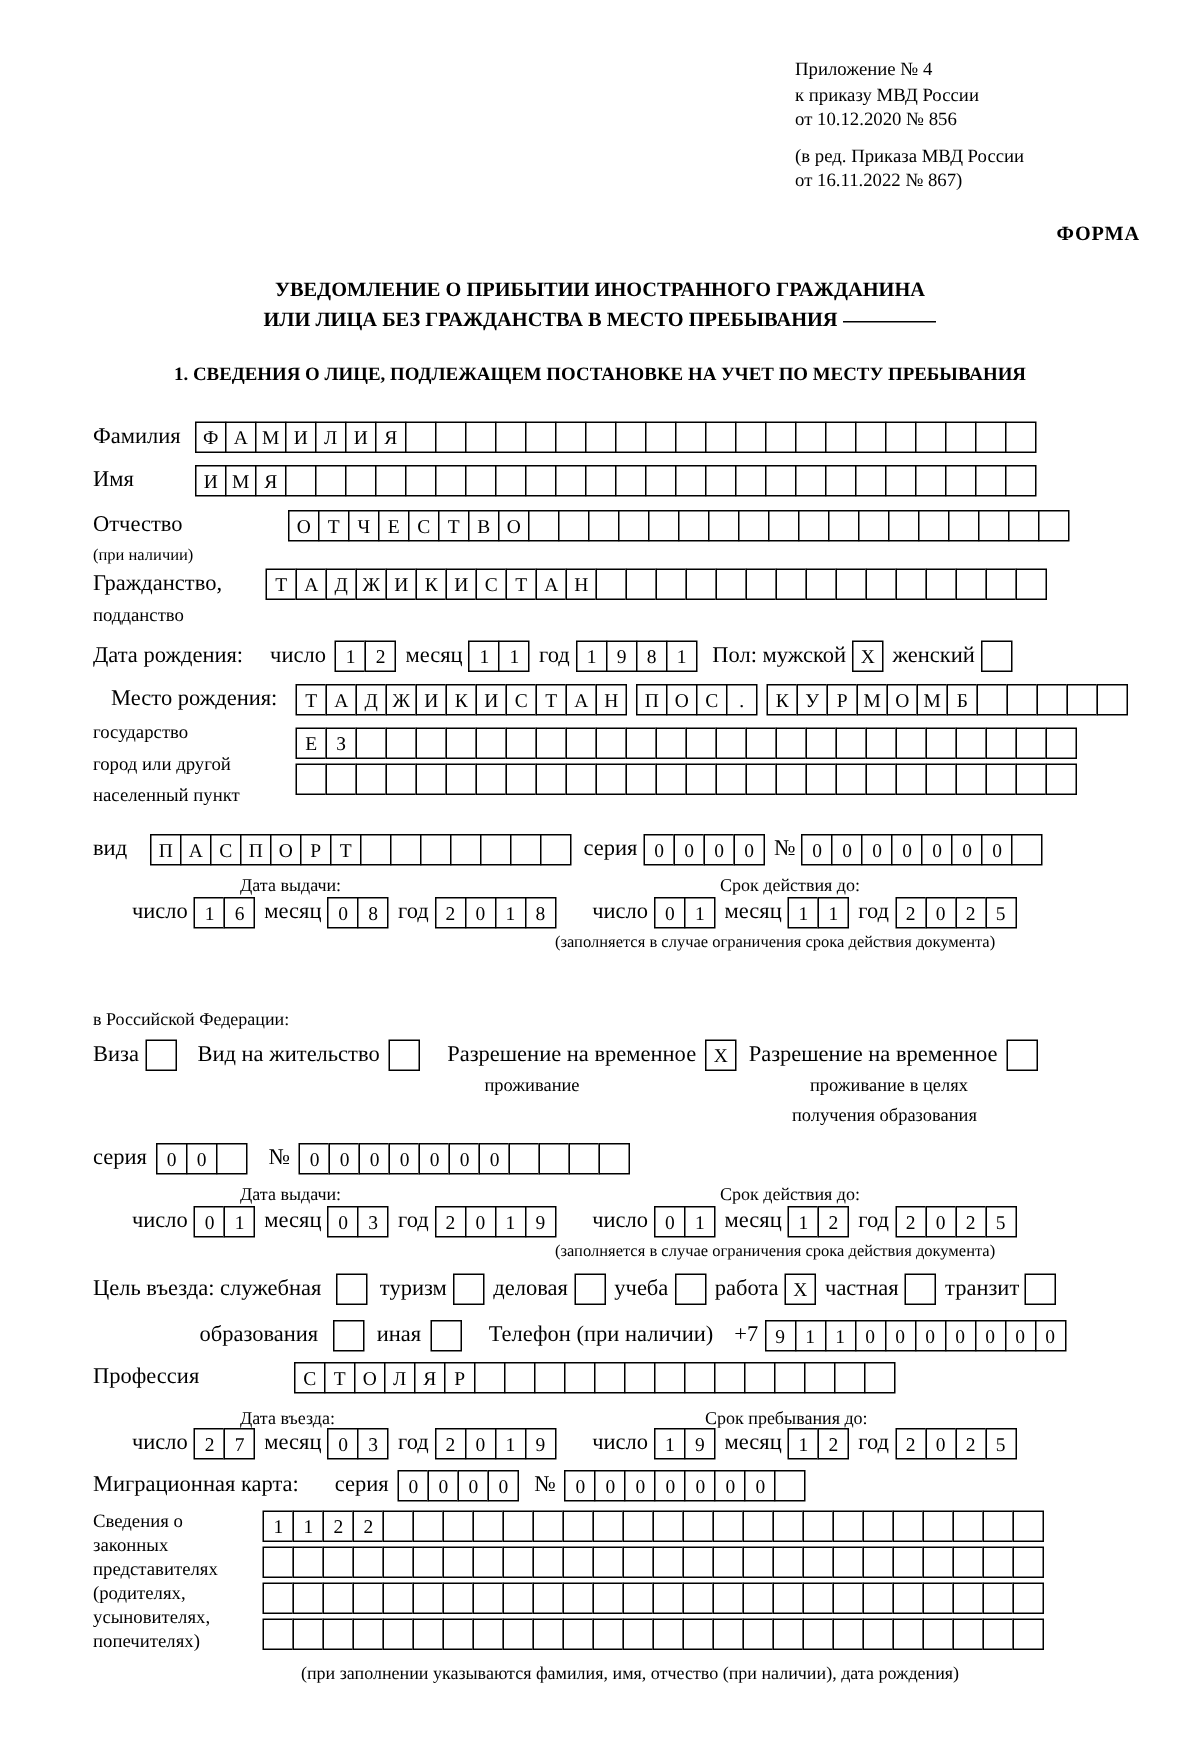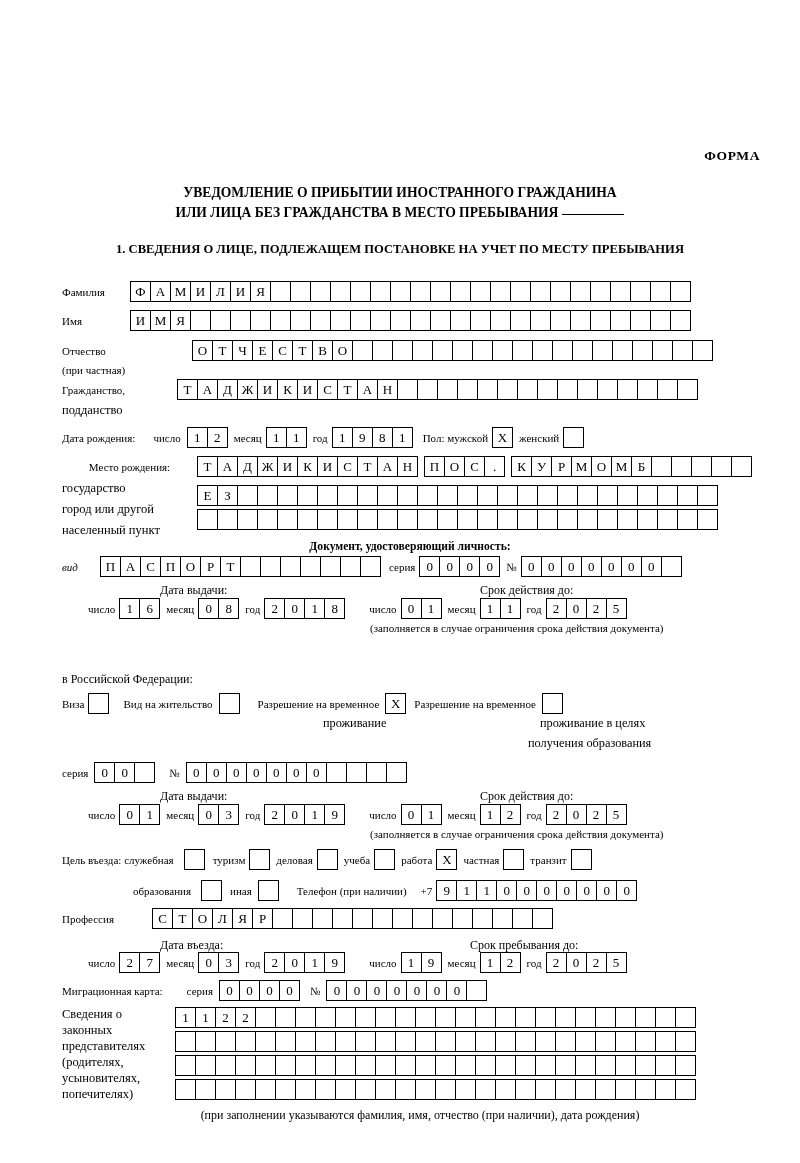--- a/index.html
+++ b/index.html
@@ -31,21 +31,21 @@
   }
   .title .u-line{display:inline-block;width:62px;border-bottom:1px solid #000;vertical-align:2px;margin-left:4px;}
 
   .section1{
     position:absolute;top:242px;left:0;width:800px;
     text-align:center;font-weight:bold;font-size:12.6px;
   }
 
   
   .row{position:absolute;display:flex;align-items:center;}
-  .lbl{font-size:11px;white-space:nowrap;}
+  .lbl{font-size:15px;white-space:nowrap;}
 
   
   .boxes{display:flex;}
   .cell{
     width:21px;height:21px;
     border:1px solid #000;
     margin-left:-1px;
     display:flex;align-items:center;justify-content:center;
     font-size:13px;font-family:"Liberation Serif",serif;
     box-sizing:border-box;
@@ -70,20 +70,28 @@
   .note{position:absolute;font-size:11px;}
   .ctr{position:absolute;text-align:center;font-size:11.6px;}
 
   .multiline{font-size:12.5px;line-height:1.28;}
 </style>
 </head>
 <body>
 
 <div class="page">
 
+  <div class="hdr">
+    <div class="l">Приложение № 4</div>
+    <div class="l">к приказу МВД России</div>
+    <div class="l">от 10.12.2020 № 856</div>
+    <div class="gap"></div>
+    <div class="l">(в ред. Приказа МВД России</div>
+    <div class="l">от 16.11.2022 № 867)</div>
+  </div>
   <div class="forma">ФОРМА</div>
 
   <div class="title">
     <div>УВЕДОМЛЕНИЕ О ПРИБЫТИИ ИНОСТРАННОГО ГРАЖДАНИНА</div>
     <div><span>ИЛИ ЛИЦА БЕЗ ГРАЖДАНСТВА В МЕСТО ПРЕБЫВАНИЯ</span><span class="u-line"></span></div>
   </div>
 
   <div class="section1">1. СВЕДЕНИЯ О ЛИЦЕ, ПОДЛЕЖАЩЕМ ПОСТАНОВКЕ НА УЧЕТ ПО МЕСТУ ПРЕБЫВАНИЯ</div>
 
   <div class="row" style="top:281px;left:62px;">
@@ -178,21 +186,21 @@
         <span class="cell"></span>
         <span class="cell"></span>
         <span class="cell"></span>
         <span class="cell"></span>
         <span class="cell"></span>
         <span class="cell"></span>
         <span class="cell"></span>
         <span class="cell"></span>
       </span>
   </div>
-  <div class="note" style="top:364px;left:62px;">(при частная)</div>
+  <div class="note" style="top:364px;left:62px;">(при наличии)</div>
 
   <div class="row" style="top:379px;left:62px;">
     <span class="lbl" style="width:115px;">Гражданство,</span>
     <span class="boxes" id="citizenship-boxes">
         <span class="cell">Т</span>
         <span class="cell">А</span>
         <span class="cell">Д</span>
         <span class="cell">Ж</span>
         <span class="cell">И</span>
         <span class="cell">К</span>
@@ -336,24 +344,23 @@
         <span class="cell"></span>
         <span class="cell"></span>
         <span class="cell"></span>
         <span class="cell"></span>
         <span class="cell"></span>
         <span class="cell"></span>
       </span>
   </div>
   <div class="note" style="top:523px;left:62px;font-size:12.5px;">населенный пункт</div>
 
-  <div class="center-lbl" style="top:540px;left:230px;width:360px;">Документ, удостоверяющий личность:</div>
 
   <div class="row" style="top:556px;left:62px;">
-    <span class="lbl" style="width:38px;font-style:italic;">вид</span>
+    <span class="lbl" style="width:38px;">вид</span>
     <span class="boxes" id="id-kind">
         <span class="cell">П</span>
         <span class="cell">А</span>
         <span class="cell">С</span>
         <span class="cell">П</span>
         <span class="cell">О</span>
         <span class="cell">Р</span>
         <span class="cell">Т</span>
         <span class="cell"></span>
         <span class="cell"></span>
@@ -536,21 +543,21 @@
         <span class="cell">0</span>
         <span class="cell">0</span>
         <span class="cell">0</span>
         <span class="cell">0</span>
         <span class="cell">0</span>
         <span class="cell">0</span>
         <span class="cell">0</span>
       </span>
   </div>
 
-  <div class="row" style="top:908px;left:62px;">
+  <div class="row" style="top:908px;left:62px;gap:44px;">
     <span class="lbl" style="width:90px;">Профессия</span>
     <span class="boxes" id="prof-boxes">
         <span class="cell">С</span>
         <span class="cell">Т</span>
         <span class="cell">О</span>
         <span class="cell">Л</span>
         <span class="cell">Я</span>
         <span class="cell">Р</span>
         <span class="cell"></span>
         <span class="cell"></span>

